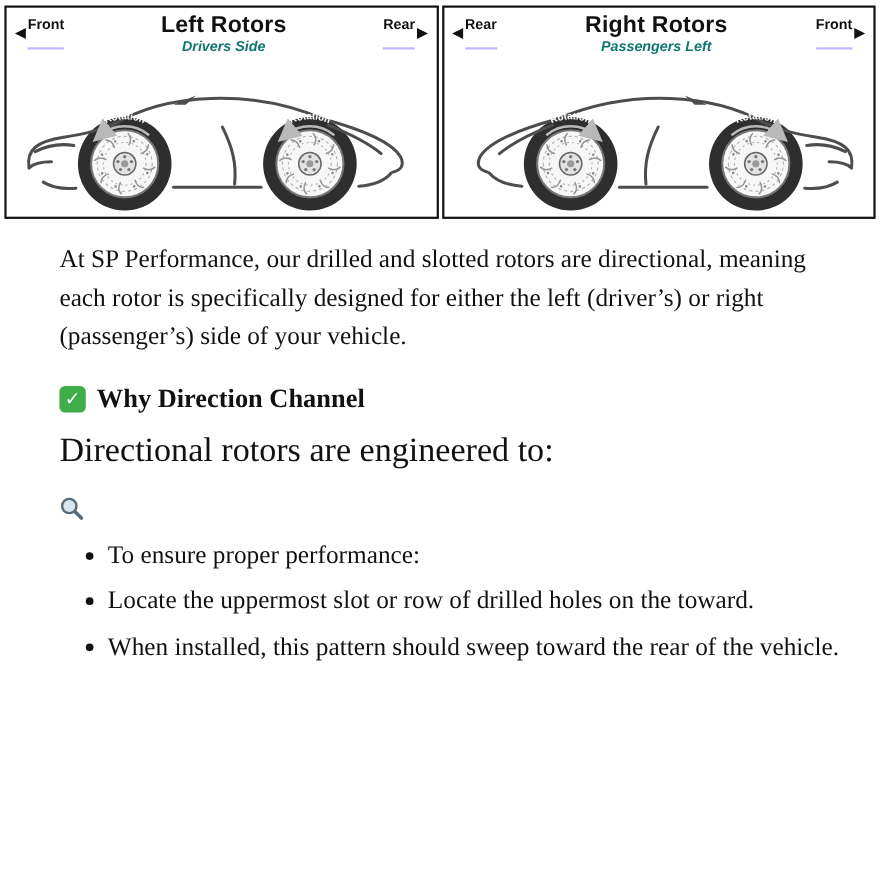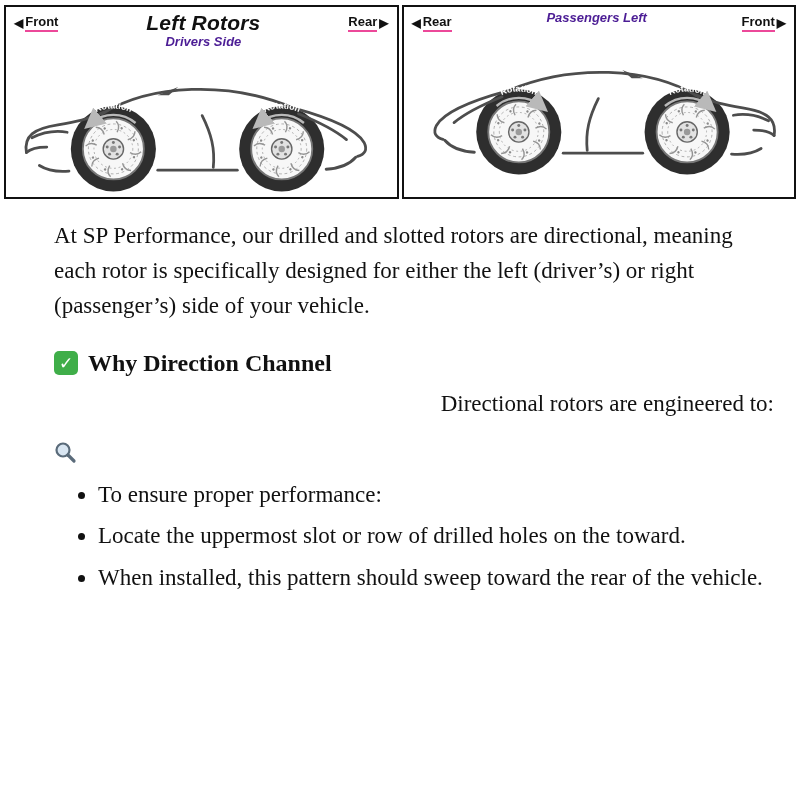--- a/index.html
+++ b/index.html
@@ -3,38 +3,38 @@
 <meta charset="utf-8">
 <style>
   html,body{margin:0;padding:0;background:#ffffff;}
   body{width:800px;font-family:"Liberation Serif",serif;color:#111;}
 
   
   .diagram{display:flex;gap:3px;padding:5px 4px 0 4px;}
   .panel{flex:1;border:2.5px solid #111;background:#fff;min-width:0;}
   .panel-head{display:flex;align-items:flex-start;padding:4px 8px 0 8px;font-family:"Liberation Sans",sans-serif;}
   .edge-label{display:flex;align-items:center;gap:2px;font-size:13px;font-weight:bold;margin-top:3px;}
-  .edge-label .lbl{border-bottom:2px solid #ec4899;padding-bottom:1px;}
+  .edge-label .lbl{border-bottom:2px solid #c4b5fd;padding-bottom:14px;}
   .arrow-glyph{font-size:12px;line-height:1;}
   .panel-title-wrap{flex:1;text-align:center;}
-  .panel-title{font-size:21px;font-weight:800;letter-spacing:.2px;font-style:italic;}
-  .panel-sub{font-size:13px;font-weight:bold;font-style:italic;margin-top:-1px;color:#4c1d95;}
+  .panel-title{font-size:21px;font-weight:800;letter-spacing:.2px;}
+  .panel-sub{font-size:13px;font-weight:bold;font-style:italic;margin-top:-1px;color:#0f766e;}
   .car-svg{display:block;width:100%;height:148px;}
   .defs-svg{position:absolute;width:0;height:0;overflow:hidden;}
 
   
   .article{padding:16px 26px 10px 26px;margin-left:28px;}
   .intro{font-size:23px;line-height:1.52;margin:4px 0 26px 0;}
   .sec-head{display:flex;align-items:center;gap:10px;font-size:24px;margin:24px 0 14px 0;}
   .sec-head.bold{font-weight:bold;}
   .check-icon{display:inline-flex;align-items:center;justify-content:center;
     width:24px;height:24px;border-radius:5px;color:#fff;font-size:17px;font-weight:bold;
     font-family:"DejaVu Sans",sans-serif;flex:0 0 auto;}
   .mag-icon{flex:0 0 auto;display:inline-block;}
-  .lead{font-size:23px;margin:0 0 12px 0;text-align:right;}
+  .lead{font-size:31px;margin:0 0 12px 0;}
   ul.bullets{margin:6px 0 22px 0;padding-left:44px;}
   ul.bullets li{font-size:23px;line-height:1.5;margin-bottom:7px;}
 </style>
 </head>
 <body>
 
 <svg class="defs-svg" aria-hidden="true">
   <defs>
     <marker id="ah" markerWidth="9" markerHeight="9" refX="5" refY="4.5" orient="auto">
       <path d="M0 0 L9 4.5 L0 9 Z" fill="#b9b9b9"></path>
@@ -127,20 +127,21 @@
     </svg>
   </div>
 
   <div class="panel">
     <div class="panel-head">
       <span class="edge-label">
         <span class="arrow-glyph">◀</span>
         <span class="lbl">Rear</span>
       </span>
       <span class="panel-title-wrap">
+        <div class="panel-title">Right Rotors</div>
         <div class="panel-sub">Passengers Left</div>
       </span>
       <span class="edge-label">
         <span class="lbl">Front</span>
         <span class="arrow-glyph">▶</span>
       </span>
     </div>
     <svg class="car-svg" viewBox="0 0 390 160">
       <g transform="translate(390 0) scale(-1 1)">
           <use href="#car"></use>

